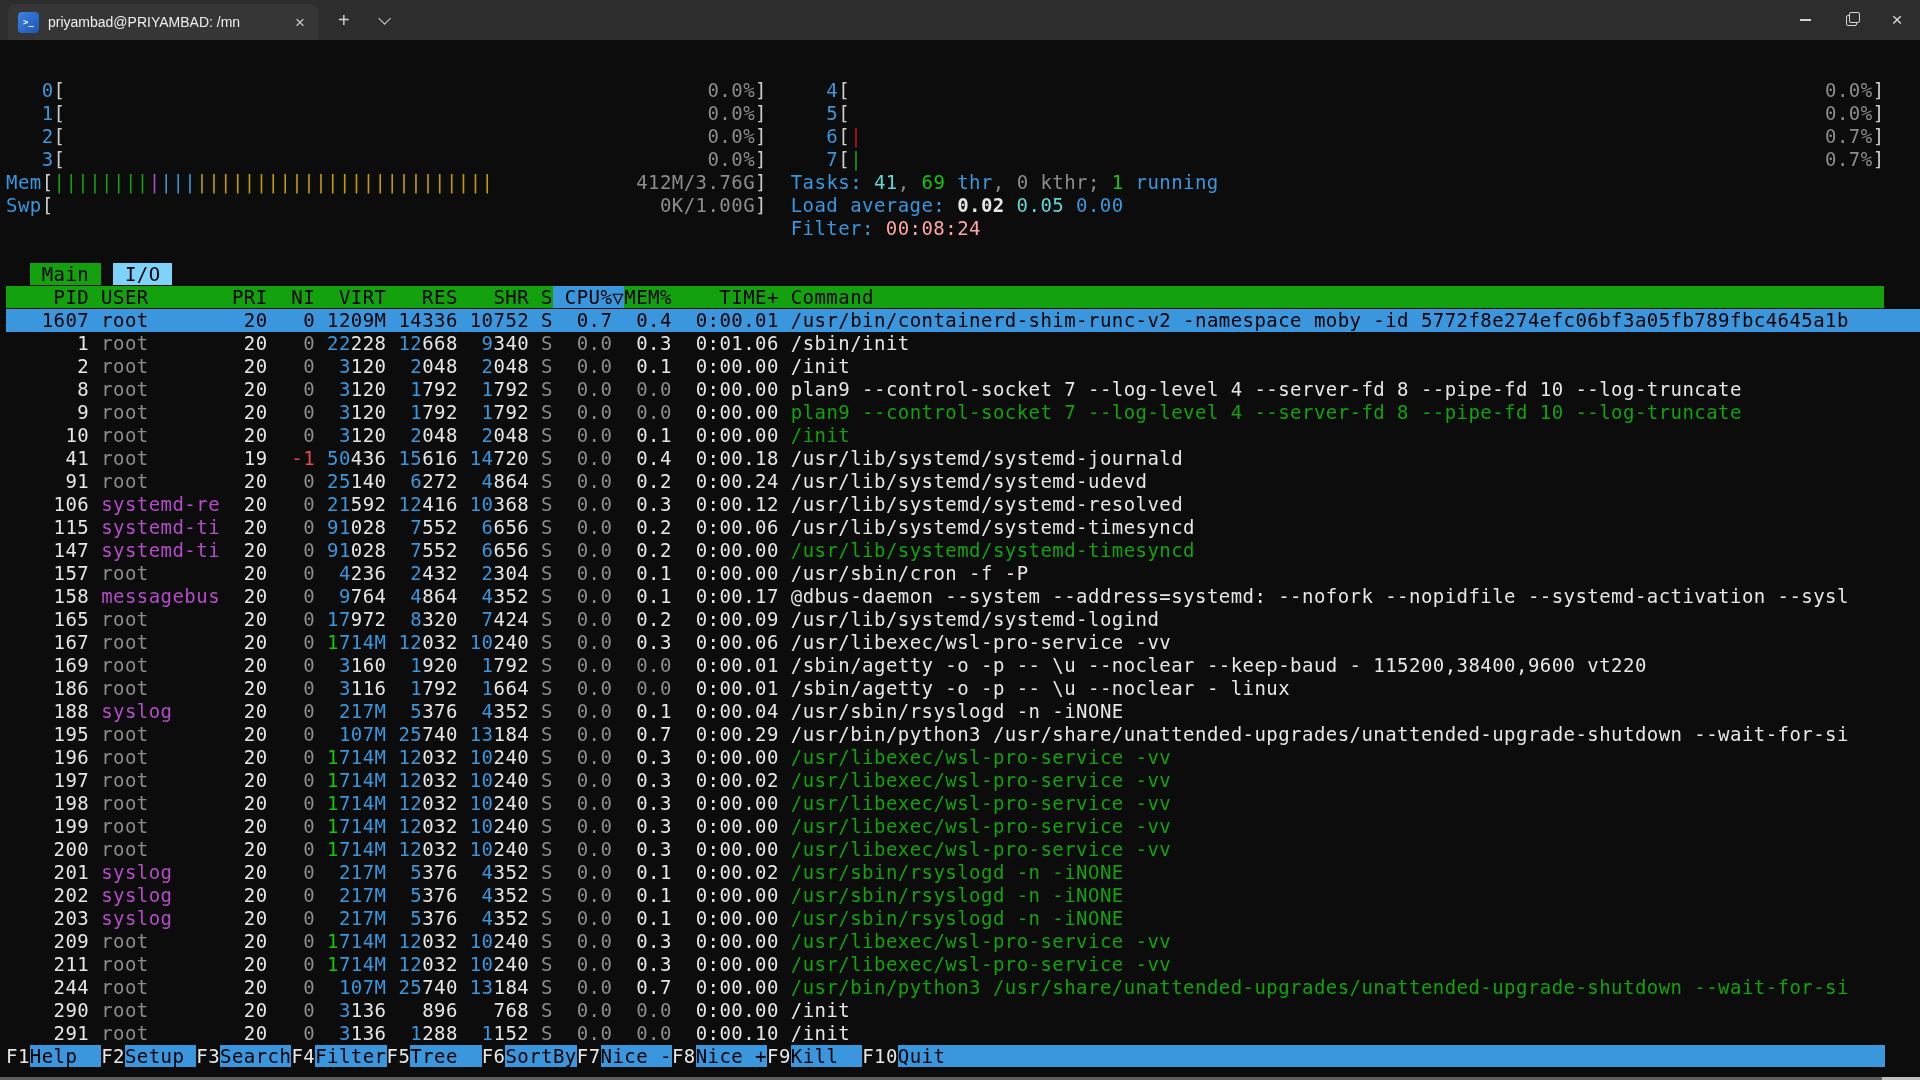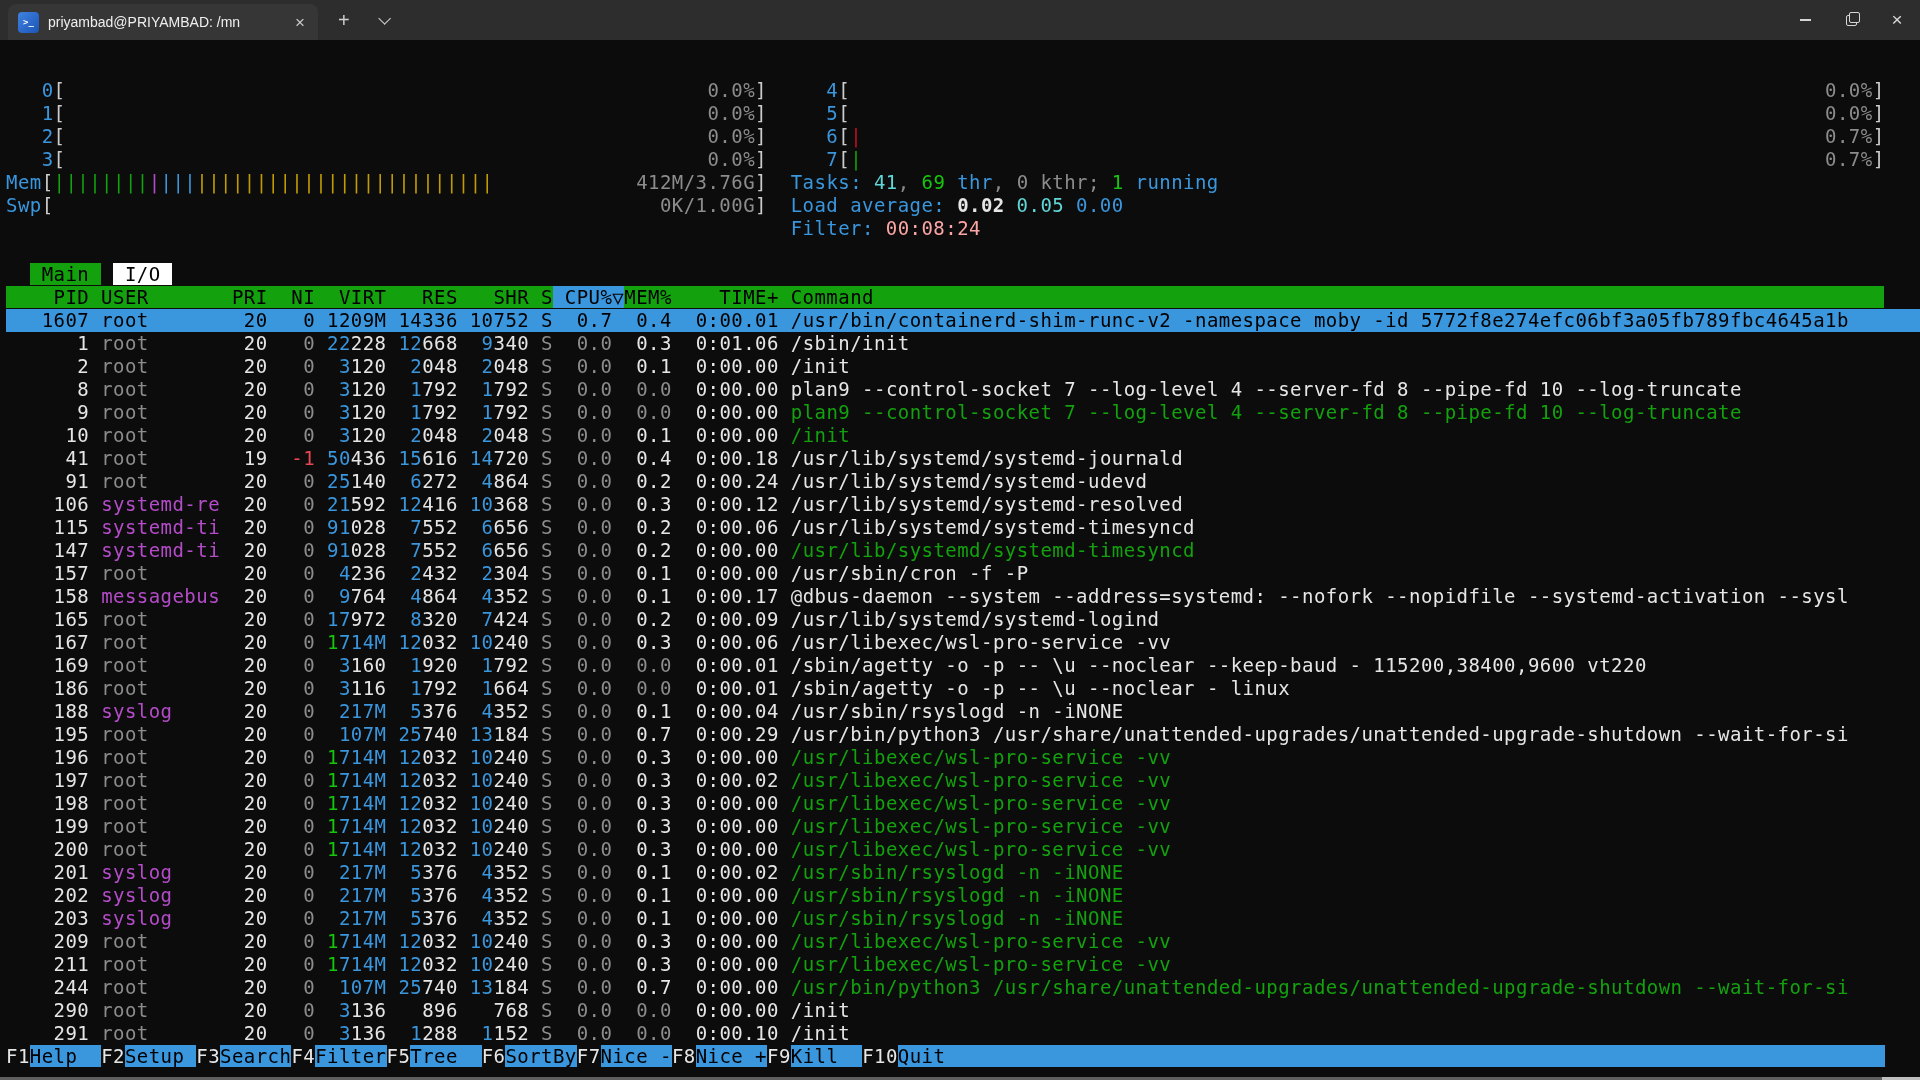--- a/index.html
+++ b/index.html
@@ -60,21 +60,21 @@
   <div class="terminal" id="terminal">
       <div class="line"></div>
       <div class="line"><span style="color: rgb(58, 150, 221);">   0</span><span style="color: rgb(204, 204, 204);">[</span><span>                                                      </span><span style="color: rgb(140, 140, 140);">0.0%</span><span style="color: rgb(204, 204, 204);">]</span><span>  </span><span style="color: rgb(58, 150, 221);">   4</span><span style="color: rgb(204, 204, 204);">[</span><span>                                                                                  </span><span style="color: rgb(140, 140, 140);">0.0%</span><span style="color: rgb(204, 204, 204);">]</span></div>
       <div class="line"><span style="color: rgb(58, 150, 221);">   1</span><span style="color: rgb(204, 204, 204);">[</span><span>                                                      </span><span style="color: rgb(140, 140, 140);">0.0%</span><span style="color: rgb(204, 204, 204);">]</span><span>  </span><span style="color: rgb(58, 150, 221);">   5</span><span style="color: rgb(204, 204, 204);">[</span><span>                                                                                  </span><span style="color: rgb(140, 140, 140);">0.0%</span><span style="color: rgb(204, 204, 204);">]</span></div>
       <div class="line"><span style="color: rgb(58, 150, 221);">   2</span><span style="color: rgb(204, 204, 204);">[</span><span>                                                      </span><span style="color: rgb(140, 140, 140);">0.0%</span><span style="color: rgb(204, 204, 204);">]</span><span>  </span><span style="color: rgb(58, 150, 221);">   6</span><span style="color: rgb(204, 204, 204);">[</span><span style="color: rgb(197, 15, 31);">|</span><span>                                                                                 </span><span style="color: rgb(140, 140, 140);">0.7%</span><span style="color: rgb(204, 204, 204);">]</span></div>
       <div class="line"><span style="color: rgb(58, 150, 221);">   3</span><span style="color: rgb(204, 204, 204);">[</span><span>                                                      </span><span style="color: rgb(140, 140, 140);">0.0%</span><span style="color: rgb(204, 204, 204);">]</span><span>  </span><span style="color: rgb(58, 150, 221);">   7</span><span style="color: rgb(204, 204, 204);">[</span><span style="color: rgb(19, 161, 14);">|</span><span>                                                                                 </span><span style="color: rgb(140, 140, 140);">0.7%</span><span style="color: rgb(204, 204, 204);">]</span></div>
       <div class="line"><span style="color: rgb(58, 150, 221);">Mem</span><span style="color: rgb(204, 204, 204);">[</span><span style="color: rgb(19, 161, 14);">||||||||</span><span style="color: rgb(180, 75, 200);">|</span><span style="color: rgb(58, 150, 221);">|||</span><span style="color: rgb(193, 156, 0);">|||||||||||||||||||||||||</span><span>            </span><span style="color: rgb(140, 140, 140);">412M/3.76G</span><span style="color: rgb(204, 204, 204);">]</span><span>  </span><span style="color: rgb(58, 150, 221);">Tasks: </span><span style="color: rgb(97, 214, 214);">41</span><span style="color: rgb(140, 140, 140);">, </span><span style="color: rgb(22, 198, 12);">69</span><span style="color: rgb(58, 150, 221);"> thr</span><span style="color: rgb(140, 140, 140);">, 0 kthr; </span><span style="color: rgb(22, 198, 12);">1</span><span style="color: rgb(58, 150, 221);"> running</span></div>
       <div class="line"><span style="color: rgb(58, 150, 221);">Swp</span><span style="color: rgb(204, 204, 204);">[</span><span>                                                   </span><span style="color: rgb(140, 140, 140);">0K/1.00G</span><span style="color: rgb(204, 204, 204);">]</span><span>  </span><span style="color: rgb(58, 150, 221);">Load average: </span><span style="color: rgb(230, 230, 230); font-weight: bold;">0.02 </span><span style="color: rgb(97, 214, 214);">0.05 </span><span style="color: rgb(58, 150, 221);">0.00</span></div>
       <div class="line"><span>                                                                  </span><span style="color: rgb(58, 150, 221);">Filter: </span><span style="color: #fca5a5;">00:08:24</span></div>
       <div class="line"></div>
-      <div class="line"><span>  </span><span style="color: rgb(0, 0, 0); background: rgb(19, 161, 14);"> Main </span><span> </span><span style="color: rgb(0, 0, 0); background: #ffffff; text-align: right;"> I/O </span></div>
+      <div class="line"><span>  </span><span style="color: rgb(0, 0, 0); background: rgb(19, 161, 14);"> Main </span><span> </span><span style="color: rgb(0, 0, 0); background: #7dd3fc; text-align: right;"> I/O </span></div>
       <div class="line"><span style="color: rgb(0, 0, 0); background: rgb(19, 161, 14);">    PID USER       PRI  NI  VIRT   RES   SHR S</span><span style="color: rgb(0, 0, 0); background: rgb(58, 150, 221);"> CPU%▽</span><span style="color: rgb(0, 0, 0); background: rgb(19, 161, 14);">MEM%    TIME+ Command                                                                                     </span></div>
       <div class="line" style="background: rgb(58, 150, 221);"><span style="color: rgb(0, 0, 0);">   1607</span><span> </span><span style="color: rgb(0, 0, 0);">root      </span><span style="color: rgb(0, 0, 0);">  20</span><span style="color: rgb(0, 0, 0);">   0</span><span> </span><span style="color: rgb(0, 0, 0);">1209M</span><span> </span><span style="color: rgb(0, 0, 0);">14336</span><span> </span><span style="color: rgb(0, 0, 0);">10752</span><span> </span><span style="color: rgb(0, 0, 0);">S</span><span style="color: rgb(0, 0, 0);">  0.7</span><span style="color: rgb(0, 0, 0);">  0.4</span><span style="color: rgb(0, 0, 0);">  0:00.01</span><span> </span><span style="color: rgb(0, 0, 0);">/usr/bin/containerd-shim-runc-v2 -namespace moby -id 5772f8e274efc06bf3a05fb789fbc4645a1b   </span></div>
       <div class="line"><span style="color: rgb(230, 230, 230);">      1</span><span> </span><span style="color: rgb(140, 140, 140);">root      </span><span style="color: rgb(230, 230, 230);">  20</span><span style="color: rgb(140, 140, 140);">   0</span><span> </span><span style="color: rgb(58, 150, 221);">22</span><span style="color: rgb(230, 230, 230);">228</span><span> </span><span style="color: rgb(58, 150, 221);">12</span><span style="color: rgb(230, 230, 230);">668</span><span> </span><span> </span><span style="color: rgb(58, 150, 221);">9</span><span style="color: rgb(230, 230, 230);">340</span><span> </span><span style="color: rgb(140, 140, 140);">S</span><span style="color: rgb(140, 140, 140);">  0.0</span><span style="color: rgb(230, 230, 230);">  0.3</span><span style="color: rgb(230, 230, 230);">  0:01.06</span><span> </span><span style="color: rgb(230, 230, 230);">/sbin/init</span></div>
       <div class="line"><span style="color: rgb(230, 230, 230);">      2</span><span> </span><span style="color: rgb(140, 140, 140);">root      </span><span style="color: rgb(230, 230, 230);">  20</span><span style="color: rgb(140, 140, 140);">   0</span><span> </span><span> </span><span style="color: rgb(58, 150, 221);">3</span><span style="color: rgb(230, 230, 230);">120</span><span> </span><span> </span><span style="color: rgb(58, 150, 221);">2</span><span style="color: rgb(230, 230, 230);">048</span><span> </span><span> </span><span style="color: rgb(58, 150, 221);">2</span><span style="color: rgb(230, 230, 230);">048</span><span> </span><span style="color: rgb(140, 140, 140);">S</span><span style="color: rgb(140, 140, 140);">  0.0</span><span style="color: rgb(230, 230, 230);">  0.1</span><span style="color: rgb(230, 230, 230);">  0:00.00</span><span> </span><span style="color: rgb(230, 230, 230);">/init</span></div>
       <div class="line"><span style="color: rgb(230, 230, 230);">      8</span><span> </span><span style="color: rgb(140, 140, 140);">root      </span><span style="color: rgb(230, 230, 230);">  20</span><span style="color: rgb(140, 140, 140);">   0</span><span> </span><span> </span><span style="color: rgb(58, 150, 221);">3</span><span style="color: rgb(230, 230, 230);">120</span><span> </span><span> </span><span style="color: rgb(58, 150, 221);">1</span><span style="color: rgb(230, 230, 230);">792</span><span> </span><span> </span><span style="color: rgb(58, 150, 221);">1</span><span style="color: rgb(230, 230, 230);">792</span><span> </span><span style="color: rgb(140, 140, 140);">S</span><span style="color: rgb(140, 140, 140);">  0.0</span><span style="color: rgb(140, 140, 140);">  0.0</span><span style="color: rgb(230, 230, 230);">  0:00.00</span><span> </span><span style="color: rgb(230, 230, 230);">plan9 --control-socket 7 --log-level 4 --server-fd 8 --pipe-fd 10 --log-truncate</span></div>
       <div class="line"><span style="color: rgb(230, 230, 230);">      9</span><span> </span><span style="color: rgb(140, 140, 140);">root      </span><span style="color: rgb(230, 230, 230);">  20</span><span style="color: rgb(140, 140, 140);">   0</span><span> </span><span> </span><span style="color: rgb(58, 150, 221);">3</span><span style="color: rgb(230, 230, 230);">120</span><span> </span><span> </span><span style="color: rgb(58, 150, 221);">1</span><span style="color: rgb(230, 230, 230);">792</span><span> </span><span> </span><span style="color: rgb(58, 150, 221);">1</span><span style="color: rgb(230, 230, 230);">792</span><span> </span><span style="color: rgb(140, 140, 140);">S</span><span style="color: rgb(140, 140, 140);">  0.0</span><span style="color: rgb(140, 140, 140);">  0.0</span><span style="color: rgb(230, 230, 230);">  0:00.00</span><span> </span><span style="color: rgb(19, 161, 14);">plan9 --control-socket 7 --log-level 4 --server-fd 8 --pipe-fd 10 --log-truncate</span></div>
       <div class="line"><span style="color: rgb(230, 230, 230);">     10</span><span> </span><span style="color: rgb(140, 140, 140);">root      </span><span style="color: rgb(230, 230, 230);">  20</span><span style="color: rgb(140, 140, 140);">   0</span><span> </span><span> </span><span style="color: rgb(58, 150, 221);">3</span><span style="color: rgb(230, 230, 230);">120</span><span> </span><span> </span><span style="color: rgb(58, 150, 221);">2</span><span style="color: rgb(230, 230, 230);">048</span><span> </span><span> </span><span style="color: rgb(58, 150, 221);">2</span><span style="color: rgb(230, 230, 230);">048</span><span> </span><span style="color: rgb(140, 140, 140);">S</span><span style="color: rgb(140, 140, 140);">  0.0</span><span style="color: rgb(230, 230, 230);">  0.1</span><span style="color: rgb(230, 230, 230);">  0:00.00</span><span> </span><span style="color: rgb(19, 161, 14);">/init</span></div>
       <div class="line"><span style="color: rgb(230, 230, 230);">     41</span><span> </span><span style="color: rgb(140, 140, 140);">root      </span><span style="color: rgb(230, 230, 230);">  19</span><span style="color: rgb(231, 72, 86);">  -1</span><span> </span><span style="color: rgb(58, 150, 221);">50</span><span style="color: rgb(230, 230, 230);">436</span><span> </span><span style="color: rgb(58, 150, 221);">15</span><span style="color: rgb(230, 230, 230);">616</span><span> </span><span style="color: rgb(58, 150, 221);">14</span><span style="color: rgb(230, 230, 230);">720</span><span> </span><span style="color: rgb(140, 140, 140);">S</span><span style="color: rgb(140, 140, 140);">  0.0</span><span style="color: rgb(230, 230, 230);">  0.4</span><span style="color: rgb(230, 230, 230);">  0:00.18</span><span> </span><span style="color: rgb(230, 230, 230);">/usr/lib/systemd/systemd-journald</span></div>
       <div class="line"><span style="color: rgb(230, 230, 230);">     91</span><span> </span><span style="color: rgb(140, 140, 140);">root      </span><span style="color: rgb(230, 230, 230);">  20</span><span style="color: rgb(140, 140, 140);">   0</span><span> </span><span style="color: rgb(58, 150, 221);">25</span><span style="color: rgb(230, 230, 230);">140</span><span> </span><span> </span><span style="color: rgb(58, 150, 221);">6</span><span style="color: rgb(230, 230, 230);">272</span><span> </span><span> </span><span style="color: rgb(58, 150, 221);">4</span><span style="color: rgb(230, 230, 230);">864</span><span> </span><span style="color: rgb(140, 140, 140);">S</span><span style="color: rgb(140, 140, 140);">  0.0</span><span style="color: rgb(230, 230, 230);">  0.2</span><span style="color: rgb(230, 230, 230);">  0:00.24</span><span> </span><span style="color: rgb(230, 230, 230);">/usr/lib/systemd/systemd-udevd</span></div>
       <div class="line"><span style="color: rgb(230, 230, 230);">    106</span><span> </span><span style="color: rgb(180, 75, 200);">systemd-re</span><span style="color: rgb(230, 230, 230);">  20</span><span style="color: rgb(140, 140, 140);">   0</span><span> </span><span style="color: rgb(58, 150, 221);">21</span><span style="color: rgb(230, 230, 230);">592</span><span> </span><span style="color: rgb(58, 150, 221);">12</span><span style="color: rgb(230, 230, 230);">416</span><span> </span><span style="color: rgb(58, 150, 221);">10</span><span style="color: rgb(230, 230, 230);">368</span><span> </span><span style="color: rgb(140, 140, 140);">S</span><span style="color: rgb(140, 140, 140);">  0.0</span><span style="color: rgb(230, 230, 230);">  0.3</span><span style="color: rgb(230, 230, 230);">  0:00.12</span><span> </span><span style="color: rgb(230, 230, 230);">/usr/lib/systemd/systemd-resolved</span></div>

